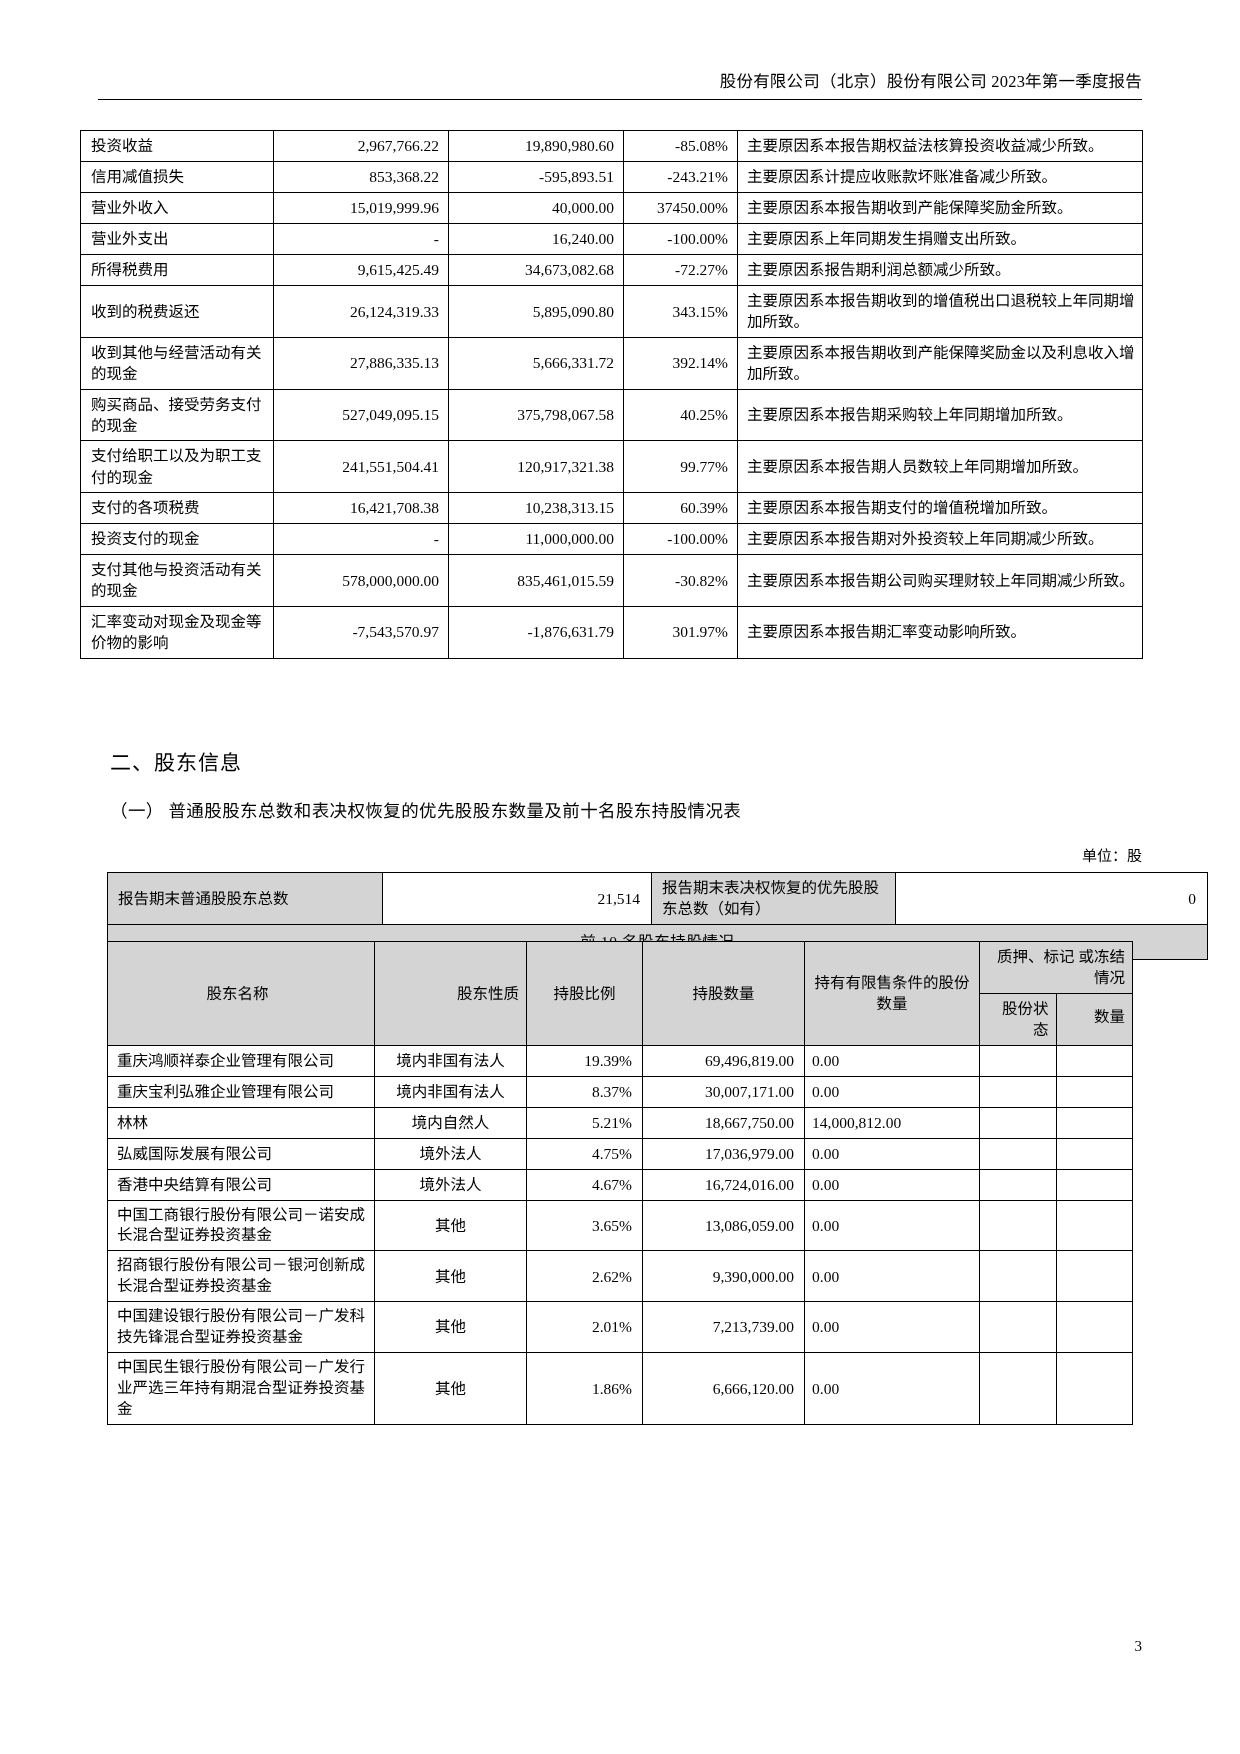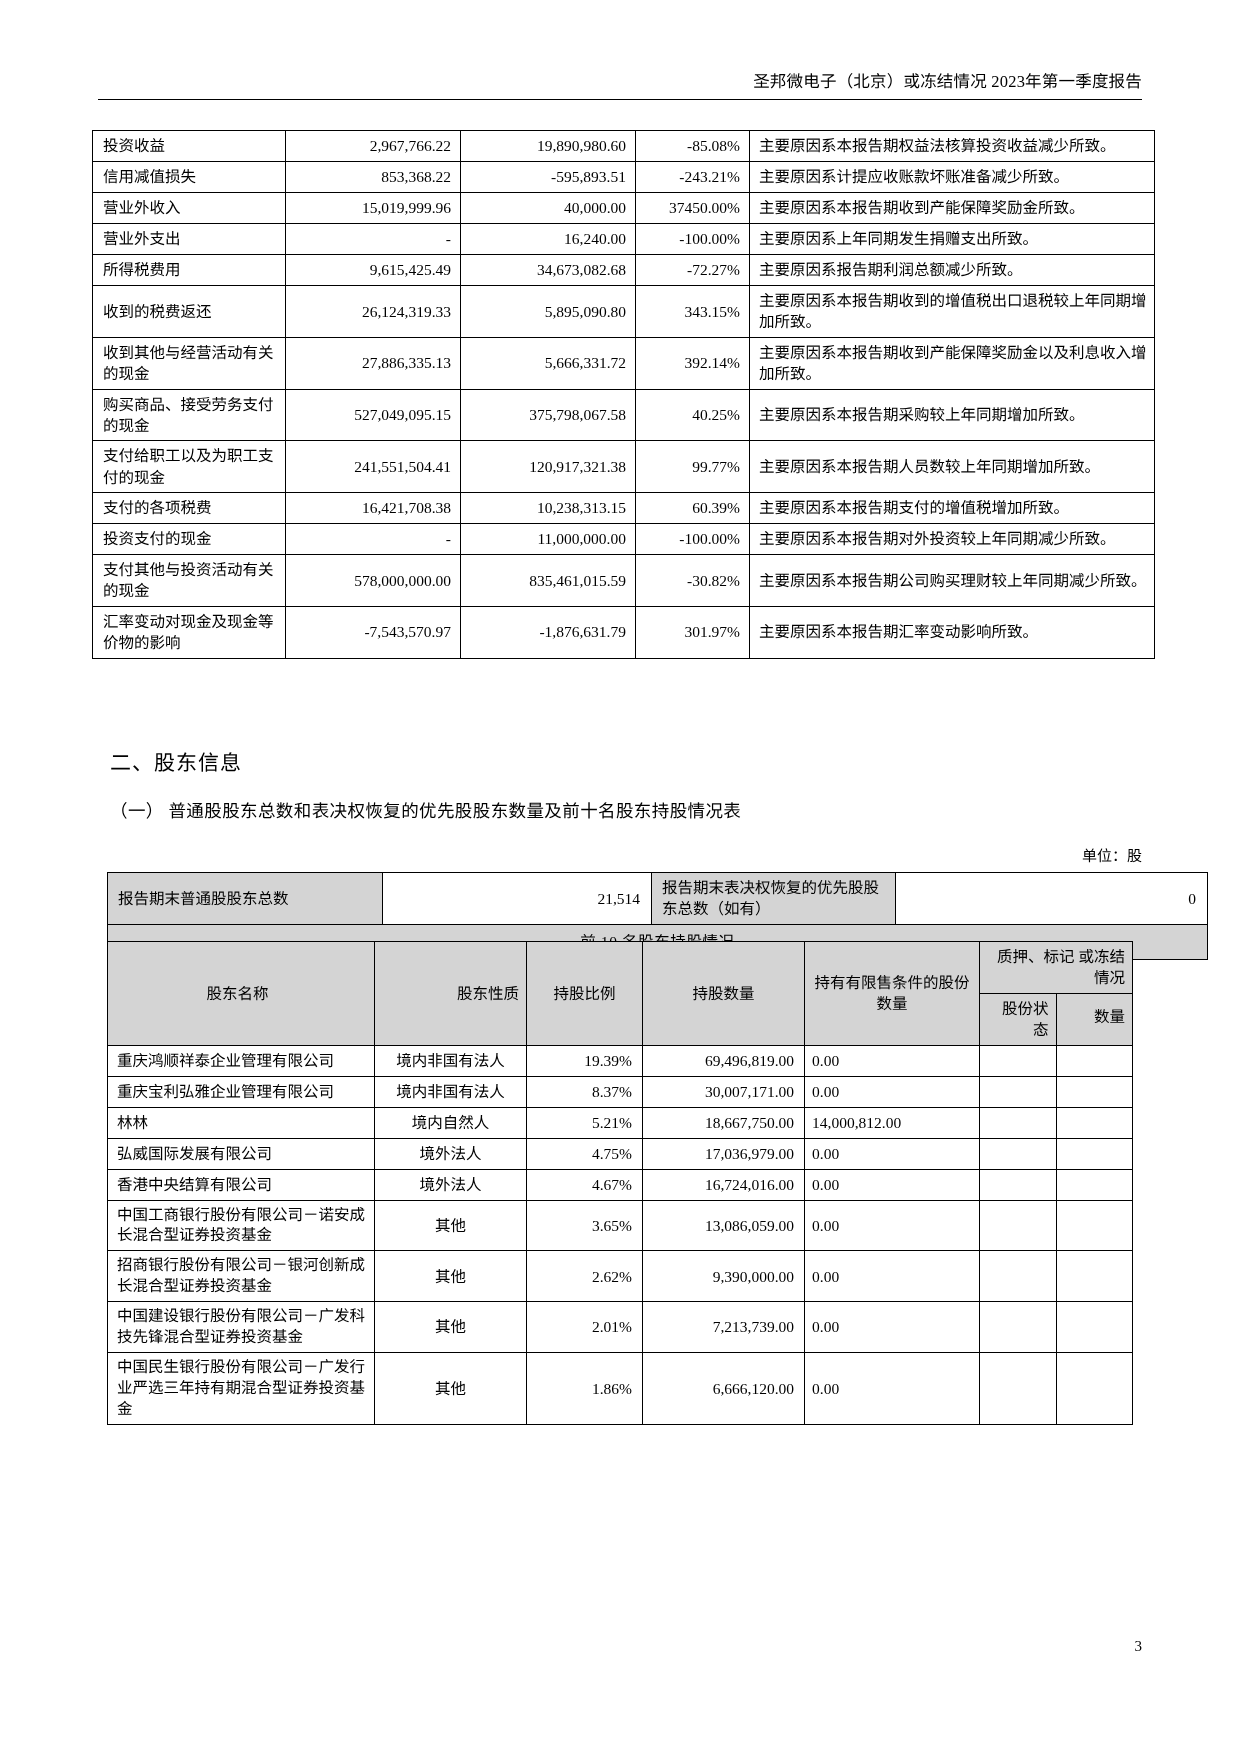--- a/index.html
+++ b/index.html
@@ -56,21 +56,21 @@
     font-size: 15.5px;
     line-height: 1.38;
     padding: 4px 7px;
     vertical-align: middle;
     word-wrap: break-word;
   }
 
   
   .tbl-variance {
     position: absolute;
-    left: 92px;
+    left: 80px;
     top: 130px;
     width: 1063px;
   }
   .tbl-variance td { height: 22px; }
   .tbl-variance .c-item  { width: 175px; text-align: left;  padding-left: 10px; }
   .tbl-variance .c-cur   { width: 158px; text-align: right;  padding-right: 9px; }
   .tbl-variance .c-prev  { width: 158px; text-align: right;  padding-right: 9px; }
   .tbl-variance .c-pct   { width: 97px;  text-align: right;  padding-right: 9px; }
   .tbl-variance .c-note  { text-align: left; padding-left: 9px; padding-right: 6px; }
 
@@ -146,21 +146,21 @@
     right: 98px;
     top: 1638px;
     font-size: 15px;
   }
 </style>
 </head>
 <body>
 
 <div class="page">
 
-  <div class="doc-header">圣邦微电子（北京）或冻结情况 2023年第一季度报告</div>
+  <div class="doc-header">股份有限公司（北京）股份有限公司 2023年第一季度报告</div>
   <div class="header-rule"></div>
 
   <table class="tbl-variance">
     <tbody>
       <tr>
         <td class="c-item">投资收益</td>
         <td class="c-cur">2,967,766.22</td>
         <td class="c-prev">19,890,980.60</td>
         <td class="c-pct">-85.08%</td>
         <td class="c-note">主要原因系本报告期权益法核算投资收益减少所致。</td>

